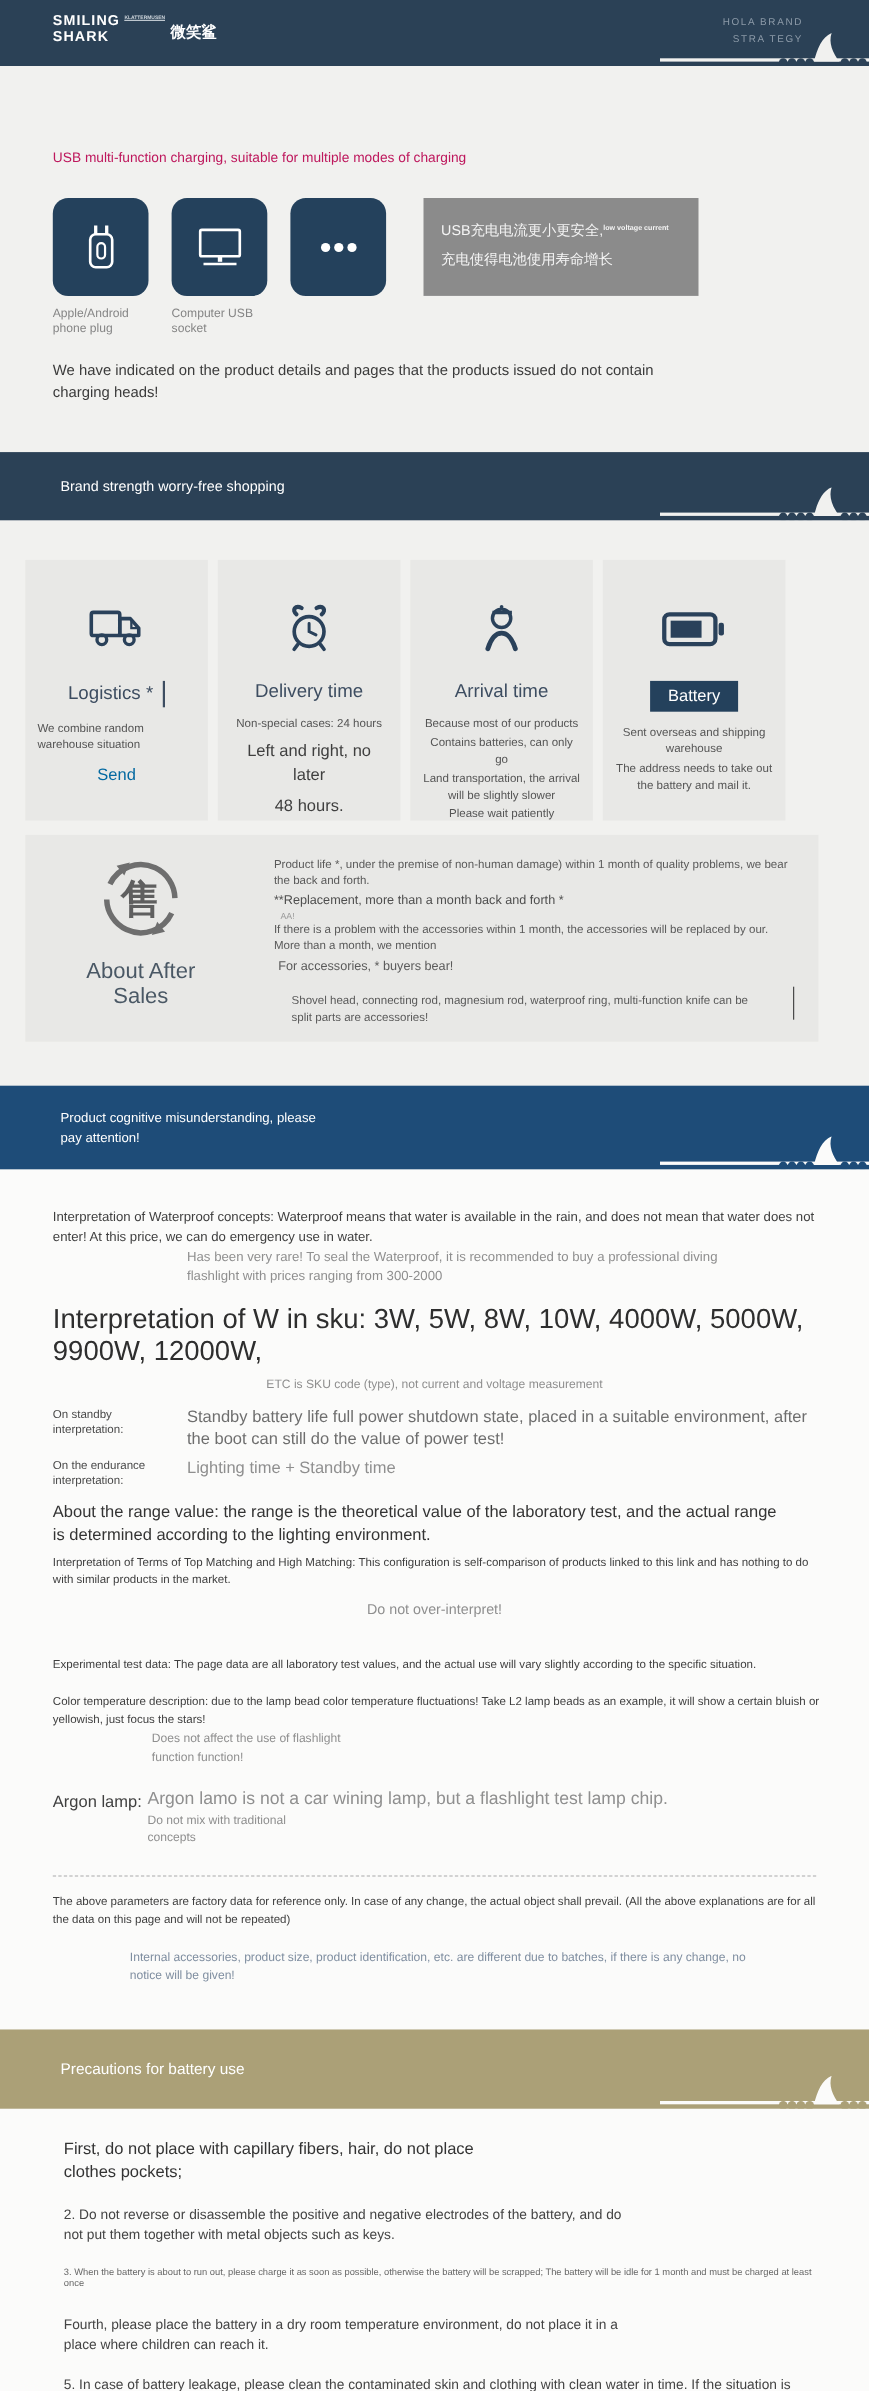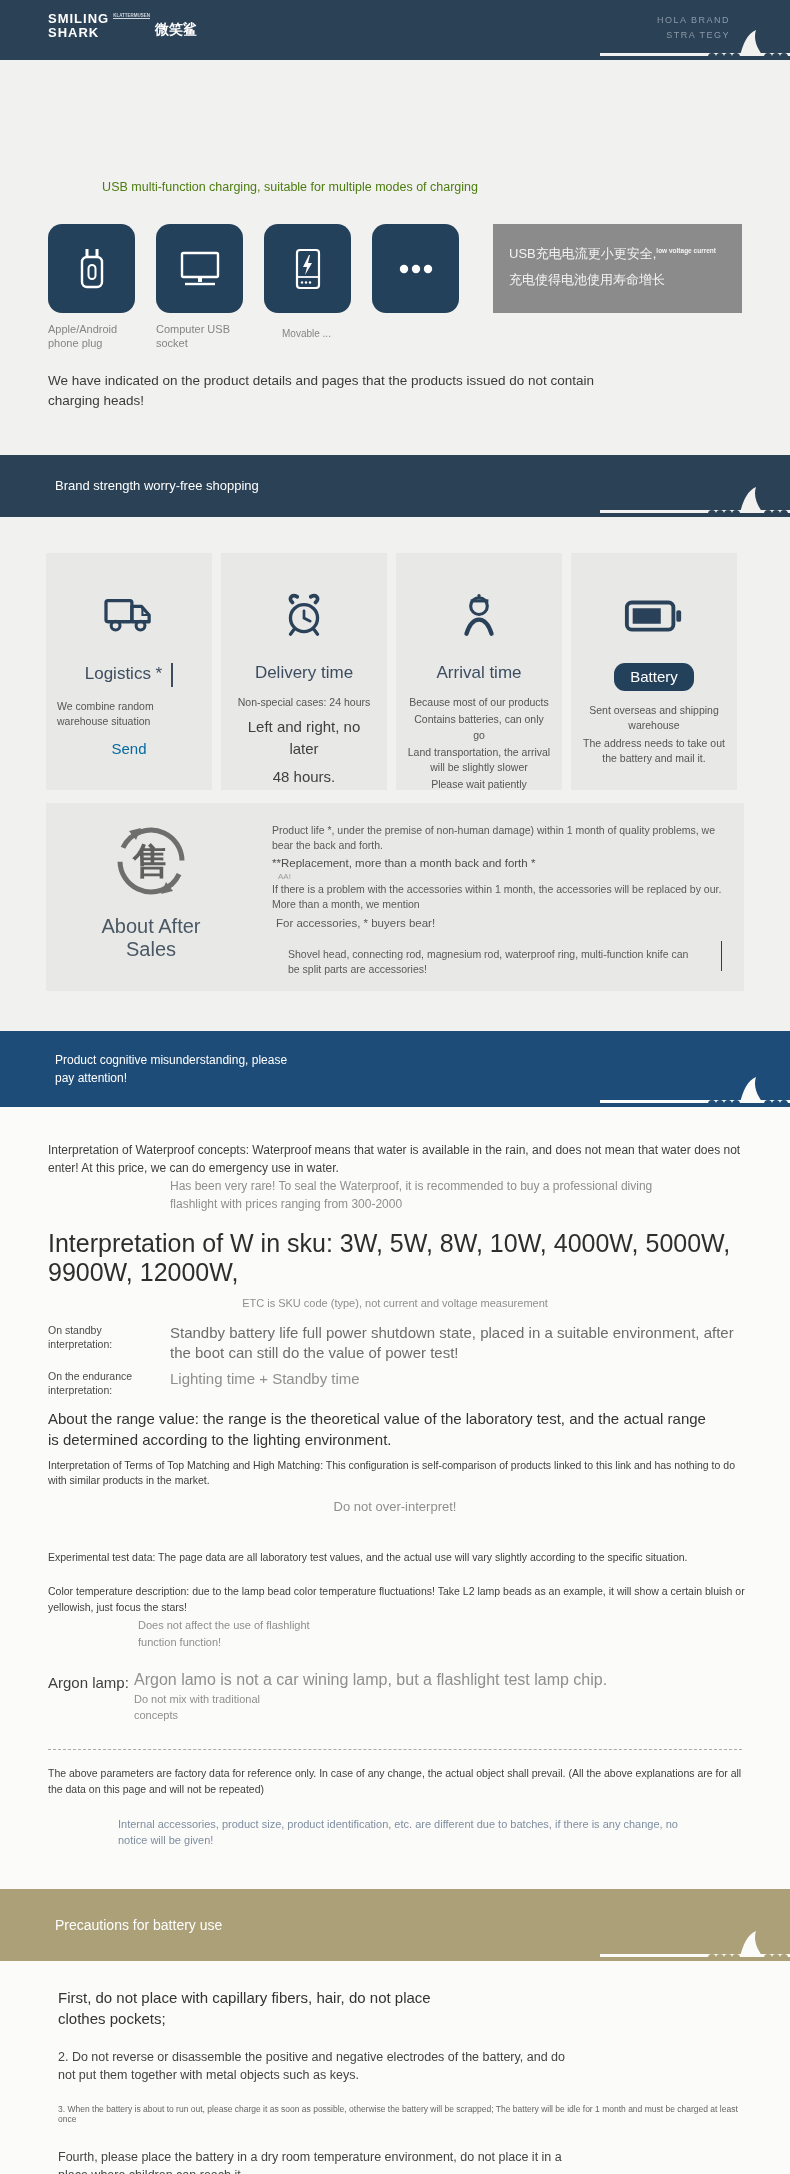--- a/index.html
+++ b/index.html
@@ -10,46 +10,46 @@
   .header { position: relative; height: 60px; background: #2b4156; overflow: hidden; }
   .brand { position: absolute; left: 48px; top: 12px; display: flex; align-items: flex-start; }
   .brand-block { color: #fff; font-weight: bold; font-size: 13px; line-height: 1.05; letter-spacing: 1px; }
   .brand-tag { color: #cfd6dd; font-size: 4.5px; font-weight: bold; margin-left: 4px; margin-top: 1px; border-bottom: 1px solid #cfd6dd; }
   .brand-cn { color: #fff; font-size: 14px; font-weight: bold; margin-left: 5px; margin-top: 9px; }
   .header-tagline { position: absolute; right: 60px; top: 13px; text-align: right; color: #8c9aa8; font-size: 9px; letter-spacing: 1.5px; line-height: 1.7; }
   .finwave { position: absolute; right: 0; bottom: 0; }
 
   
   .usb-section { padding: 0 48px; background: #f1f1ef; }
-  .usb-intro { padding-top: 118px; font-size: 12.5px; color: #4d7c0f; width: 430px; line-height: 1.45; text-align: right; }
+  .usb-intro { padding-top: 74px; font-size: 12.5px; color: #be185d; width: 430px; line-height: 1.45; }
   .tile-row { display: flex; margin-top: 28px; }
   .tile-col { width: 87px; margin-right: 21px; }
   .tile { width: 87px; height: 89px; background: #24415c; border-radius: 14px; display: flex; align-items: center; justify-content: center; }
   .tile-label { margin-top: 9px; font-size: 11px; color: #858585; line-height: 1.3; width: 100px; }
   .tile-label.small { font-size: 10px; padding-left: 18px; margin-top: 14px; }
   .usb-highlight { width: 250px; height: 89px; background: #8b8b8b; margin-left: 13px; padding: 17px 16px; color: #f4f4f4; font-size: 13px; line-height: 2.0; }
   .usb-highlight sup { font-size: 6.5px; font-weight: bold; }
   .usb-note { margin-top: 20px; font-size: 13.5px; color: #3b3b3b; width: 560px; line-height: 1.5; }
   .usb-pad-bottom { height: 44px; }
 
   
   .banner { position: relative; overflow: hidden; }
   .banner-navy1 { height: 62px; background: #2b4156; }
   .banner-navy2 { height: 76px; background: #1e4c78; }
   .banner-khaki { height: 72px; background: #aba077; }
   .banner-label { position: absolute; left: 55px; top: 50%; transform: translateY(-50%); color: #fff; font-size: 13px; line-height: 1.5; }
 
   
-  .cards-section { background: #f1f1ef; padding: 36px 46px 40px 46px; }
+  .cards-section { background: #f1f1ef; padding: 36px 46px 40px 23px; }
   .cards-row { display: flex; gap: 9px; }
   .card { width: 166px; height: 237px; background: #e8e8e6; padding-top: 30px; text-align: center; }
   .card-icon { height: 66px; display: flex; align-items: center; justify-content: center; }
   .card-title { margin-top: 14px; font-size: 17px; color: #3d4d61; }
   .cursor-bar { display: inline-block; width: 2px; height: 24px; background: #3d4d61; margin-left: 9px; vertical-align: middle; }
-  .badge { display: inline-block; background: #24415c; color: #fff; padding: 5px 16px 6px; font-size: 15px; border-radius: 11px; }
+  .badge { display: inline-block; background: #24415c; color: #fff; padding: 5px 16px 6px; font-size: 15px; }
   .card-text { margin-top: 12px; padding: 0 11px; font-size: 10.5px; color: #555; line-height: 1.45; }
   .card:nth-child(1) .card-text { text-align: left; }
   .card:nth-child(4) .card-text { text-align: center; }
   .ct-line { margin-bottom: 2px; }
   .ct-big { font-size: 15px; color: #3f3f3f; margin-top: 6px; }
   .ct-send { font-size: 15px; color: #0369a1; text-align: center; margin-top: 8px; }
 
   
   .aftersales { margin-top: 13px; background: #e8e8e6; min-height: 140px; display: flex; padding: 16px 22px 14px 30px; }
   .as-left { width: 150px; text-align: center; flex-shrink: 0; }
@@ -143,33 +143,20 @@
           <rect x="7" y="9" width="36" height="24" rx="1.5" fill="none" stroke="#fff" stroke-width="2.4"></rect>
           <rect x="23" y="33" width="4" height="5" fill="#fff"></rect>
           <line x1="10" y1="40" x2="40" y2="40" stroke="#fff" stroke-width="2.4"></line>
         </svg>
       </div>
       <div class="tile-label">Computer USB socket</div>
     </div>
     <div class="tile-col">
       <div class="tile">
         <svg width="50" height="50" viewBox="0 0 50 50">
-          <rect x="14" y="6" width="22" height="38" rx="3" fill="none" stroke="#fff" stroke-width="2.2"></rect>
-          <line x1="14" y1="33" x2="36" y2="33" stroke="#fff" stroke-width="1.8"></line>
-          <path d="M26 11 L20 23 L24 23 L22 31 L29 19 L25 19 L27 11 Z" fill="#fff"></path>
-          <circle cx="19" cy="38.5" r="1.2" fill="#fff"></circle>
-            <circle cx="23" cy="38.5" r="1.2" fill="#fff"></circle>
-            <circle cx="27" cy="38.5" r="1.2" fill="#fff"></circle>
-        </svg>
-      </div>
-      <div class="tile-label small">Movable ...</div>
-    </div>
-    <div class="tile-col">
-      <div class="tile">
-        <svg width="50" height="50" viewBox="0 0 50 50">
           <circle cx="13" cy="25" r="4.2" fill="#fff"></circle>
             <circle cx="25" cy="25" r="4.2" fill="#fff"></circle>
             <circle cx="37" cy="25" r="4.2" fill="#fff"></circle>
         </svg>
       </div>
     </div>
     <div class="usb-highlight">
       <div><span>USB充电电流更小更安全,</span><sup>low voltage current</sup></div>
       <div>充电使得电池使用寿命增长</div>
     </div>

